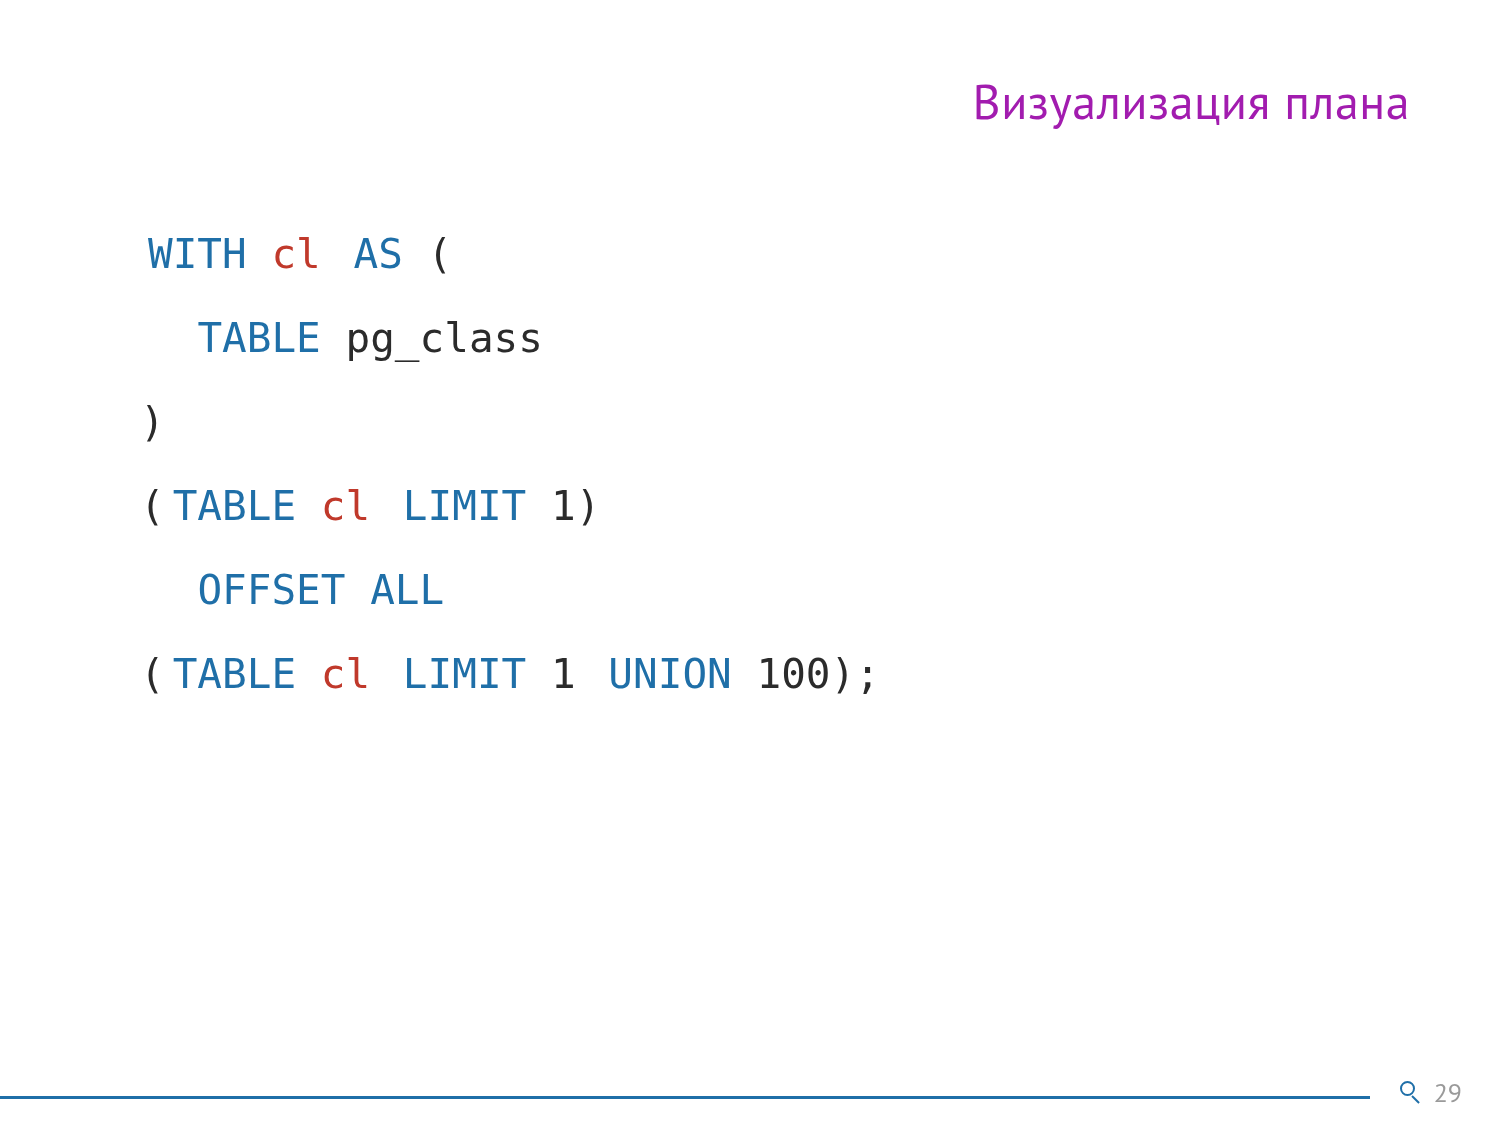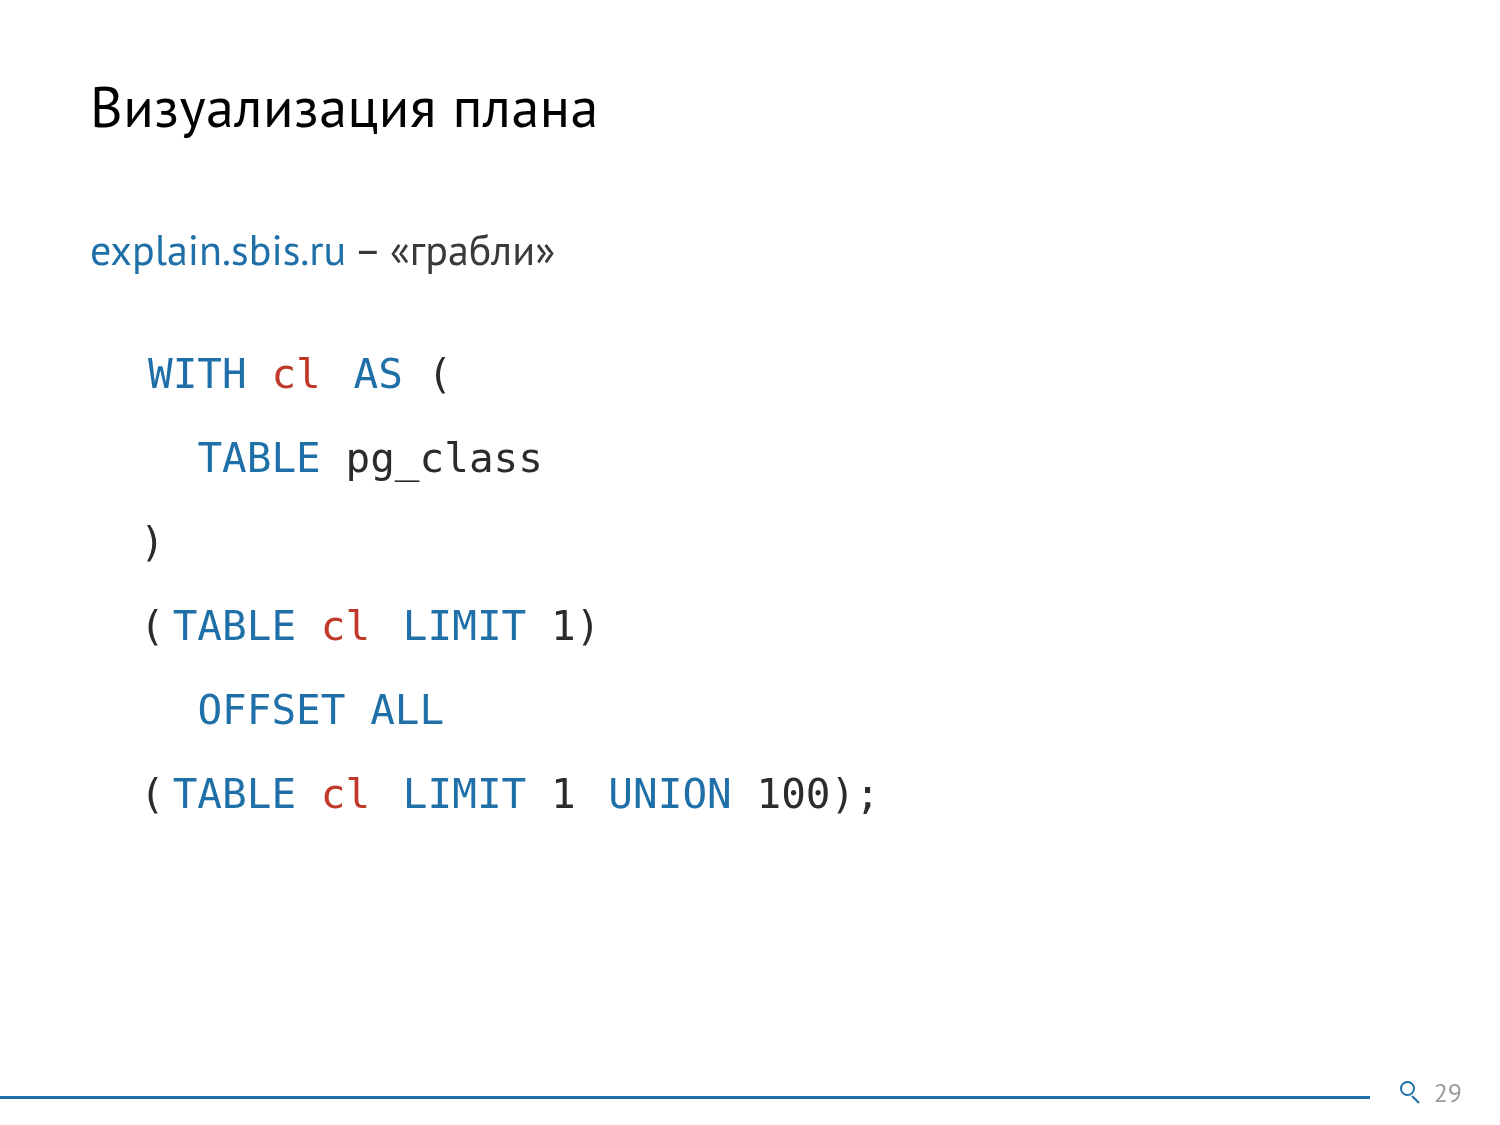--- a/index.html
+++ b/index.html
@@ -14,24 +14,24 @@
     overflow: hidden;
   }
   .slide {
     width: 100%;
     height: 100%;
     box-sizing: border-box;
     padding: 70px 90px 60px 90px;
     position: relative;
   }
   .title {
-    text-align: left;
-    font-size: 56px;
+    text-align: right;
+    font-size: 48px;
     font-weight: 300;
-    color: #000000;
+    color: #a21caf;
     margin: 0 0 80px 0;
     letter-spacing: 0.5px;
   }
   .subtitle {
     font-size: 42px;
     font-weight: 300;
     margin: 0 0 55px 0;
   }
   .subtitle .link {
     color: #1f6fa8;
@@ -90,23 +90,20 @@
     transform-origin: left center;
   }
 </style>
 </head>
 <body>
 
 <div class="slide">
 
   <h1 class="title">Визуализация плана</h1>
 
-  <p class="subtitle">
-    <span class="link">explain.sbis.ru</span><span class="dash"> – </span><span class="desc">«грабли»</span>
-  </p>
 
   <div class="code"><span class="kw">WITH</span> <span class="cte">cl</span> <span class="kw">AS</span><span> (</span>
   <span class="kw">TABLE</span><span> pg_class</span>
 <span>)</span>
 <span>(</span><span class="kw">TABLE</span> <span class="cte">cl</span> <span class="kw">LIMIT</span><span> 1)</span>
   <span class="kw">OFFSET ALL</span>
 <span>(</span><span class="kw">TABLE</span> <span class="cte">cl</span> <span class="kw">LIMIT</span><span> 1 </span><span class="kw">UNION</span><span> 100);</span></div>
 
   <div class="footer-line"></div>
   <div class="footer-right">

